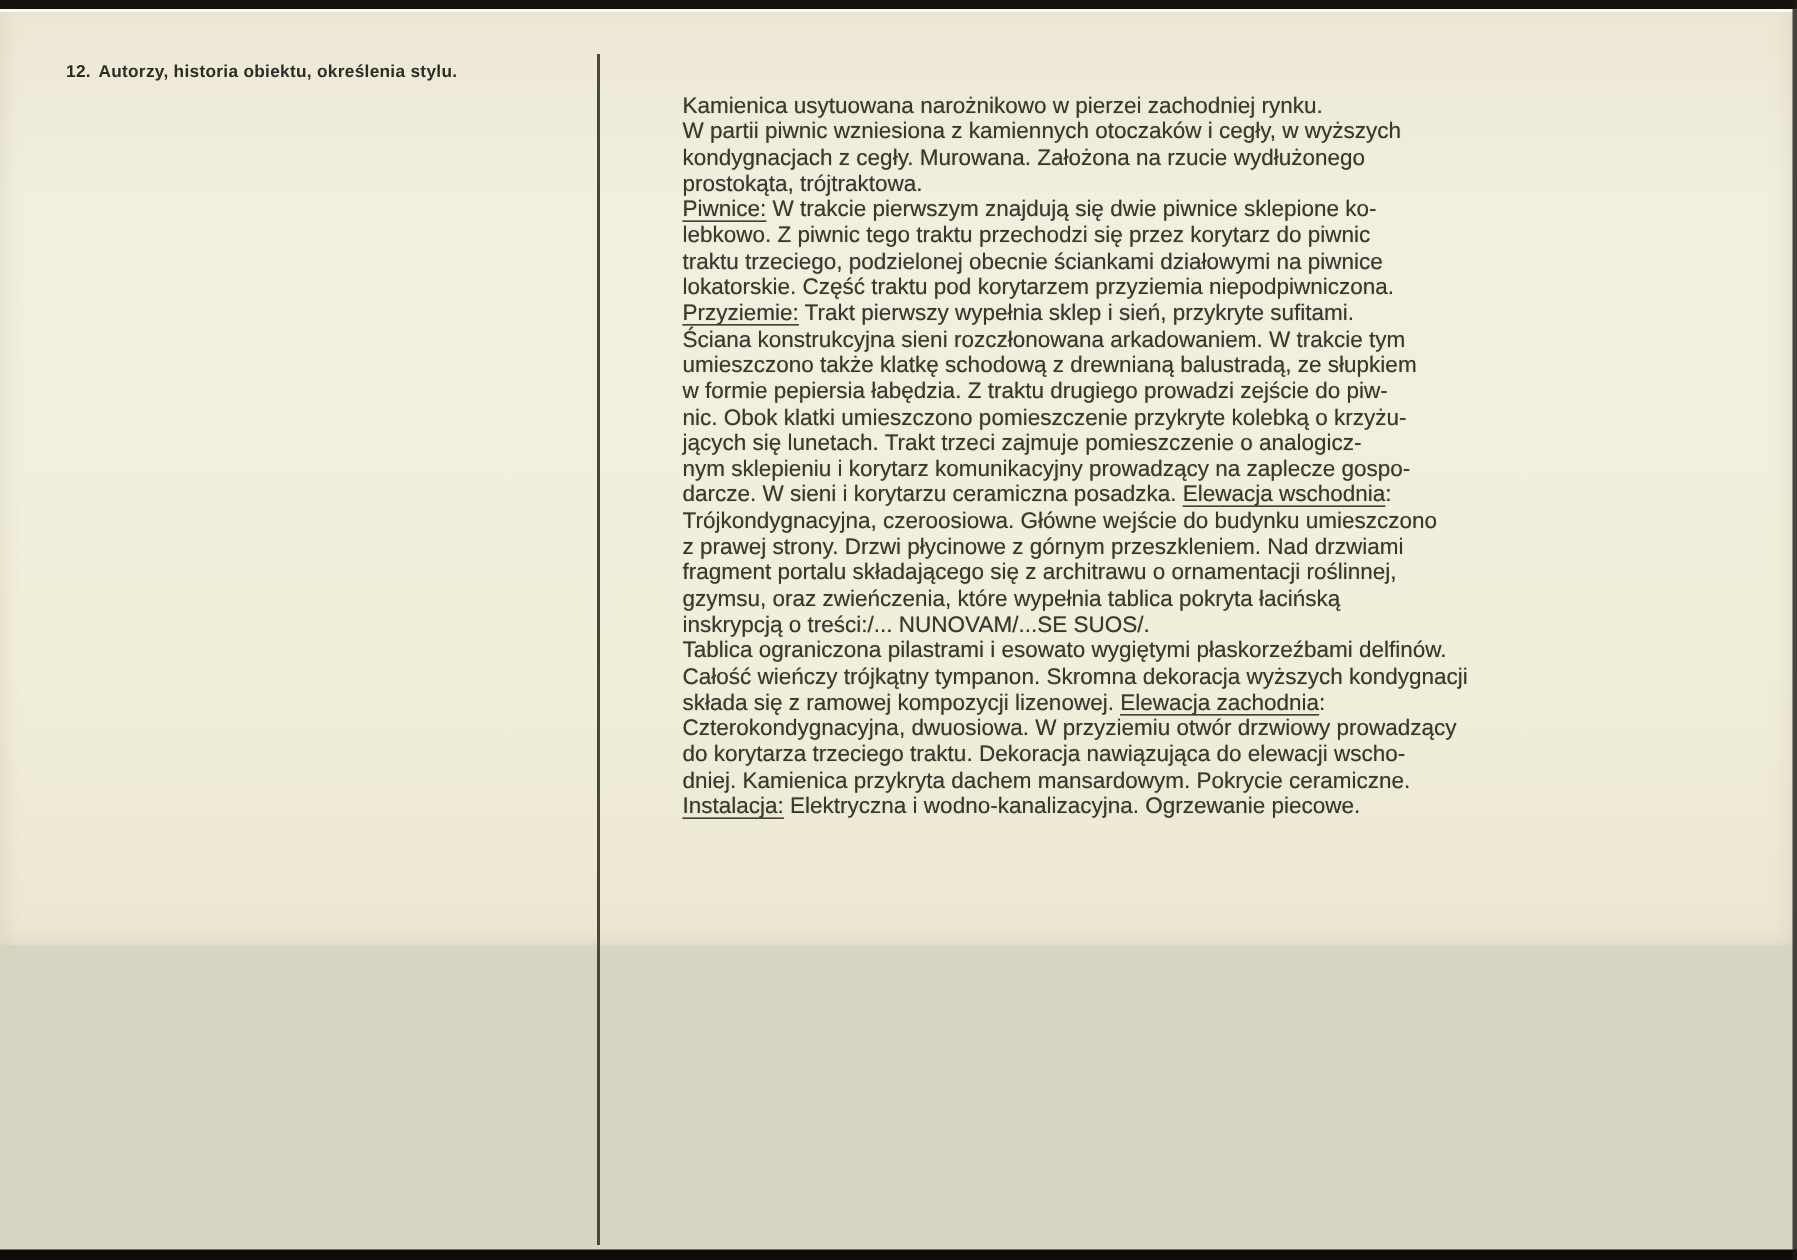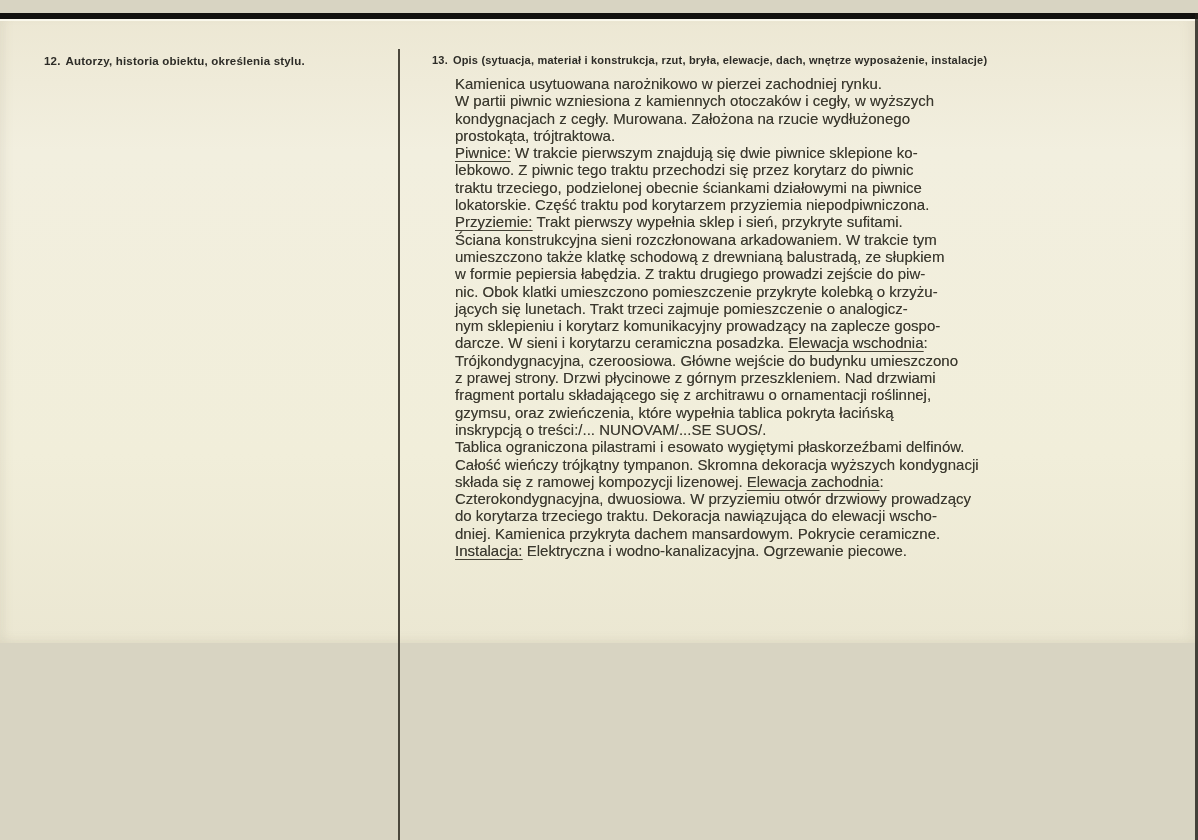--- a/index.html
+++ b/index.html
@@ -7,21 +7,20 @@
     width: 1198px; height: 840px;
     background: #d8d4c2;
     font-family: "Liberation Sans", sans-serif;
     overflow: hidden;
   }
   .scan {
     position: relative;
     width: 1198px; height: 630px;
     background: linear-gradient(180deg, #ece7d3 0%, #f2efdf 22%, #f1eeda 70%, #ebe7d2 100%);
     box-shadow: inset -6px 0 14px rgba(120,110,80,0.10), inset 6px 0 10px rgba(120,110,80,0.06);
-    margin-top: 13px;
   }
   .edge-top {
     position: absolute; left: 0; top: 0; width: 1198px; height: 6px;
     background: #12110e;
   }
   .edge-top-sliver {
     position: absolute; left: 0; top: 6px; width: 1198px; height: 2px;
     background: #faf8ec;
   }
   .edge-bottom {
@@ -67,18 +66,15 @@
   <div class="edge-top"></div>
   <div class="edge-top-sliver"></div>
   <div class="edge-bottom"></div>
   <div class="edge-right"></div>
   <div class="divider"></div>
 
   <div class="form-header" id="header-12">
     <span class="num">12.</span><span>Autorzy, historia obiektu, określenia stylu.</span>
   </div>
 
-  <div class="form-header" id="header-13">
-    <span class="num">13.</span><span>Opis (sytuacja, materiał i konstrukcja, rzut, bryła, elewacje, dach, wnętrze wyposażenie, instalacje)</span>
-  </div>
 
   <div class="typewriter"><div class="tw-line"><span>Kamienica usytuowana narożnikowo w pierzei zachodniej rynku.</span></div><div class="tw-line"><span>W partii piwnic wzniesiona z kamiennych otoczaków i cegły, w wyższych</span></div><div class="tw-line"><span>kondygnacjach z cegły. Murowana. Założona na rzucie wydłużonego</span></div><div class="tw-line"><span>prostokąta, trójtraktowa.</span></div><div class="tw-line"><span class="tw-u">Piwnice:</span><span> W trakcie pierwszym znajdują się dwie piwnice sklepione ko-</span></div><div class="tw-line"><span>lebkowo. Z piwnic tego traktu przechodzi się przez korytarz do piwnic</span></div><div class="tw-line"><span>traktu trzeciego, podzielonej obecnie ściankami działowymi na piwnice</span></div><div class="tw-line"><span>lokatorskie. Część traktu pod korytarzem przyziemia niepodpiwniczona.</span></div><div class="tw-line"><span class="tw-u">Przyziemie:</span><span> Trakt pierwszy wypełnia sklep i sień, przykryte sufitami.</span></div><div class="tw-line"><span>Ściana konstrukcyjna sieni rozczłonowana arkadowaniem. W trakcie tym</span></div><div class="tw-line"><span>umieszczono także klatkę schodową z drewnianą balustradą, ze słupkiem</span></div><div class="tw-line"><span>w formie pepiersia łabędzia. Z traktu drugiego prowadzi zejście do piw-</span></div><div class="tw-line"><span>nic. Obok klatki umieszczono pomieszczenie przykryte kolebką o krzyżu-</span></div><div class="tw-line"><span>jących się lunetach. Trakt trzeci zajmuje pomieszczenie o analogicz-</span></div><div class="tw-line"><span>nym sklepieniu i korytarz komunikacyjny prowadzący na zaplecze gospo-</span></div><div class="tw-line"><span>darcze. W sieni i korytarzu ceramiczna posadzka. </span><span class="tw-u">Elewacja wschodnia</span><span>:</span></div><div class="tw-line"><span>Trójkondygnacyjna, czeroosiowa. Główne wejście do budynku umieszczono</span></div><div class="tw-line"><span>z prawej strony. Drzwi płycinowe z górnym przeszkleniem. Nad drzwiami</span></div><div class="tw-line"><span>fragment portalu składającego się z architrawu o ornamentacji roślinnej,</span></div><div class="tw-line"><span>gzymsu, oraz zwieńczenia, które wypełnia tablica pokryta łacińską</span></div><div class="tw-line"><span>inskrypcją o treści:/... NUNOVAM/...SE SUOS/.</span></div><div class="tw-line"><span>Tablica ograniczona pilastrami i esowato wygiętymi płaskorzeźbami delfinów.</span></div><div class="tw-line"><span>Całość wieńczy trójkątny tympanon. Skromna dekoracja wyższych kondygnacji</span></div><div class="tw-line"><span>składa się z ramowej kompozycji lizenowej. </span><span class="tw-u">Elewacja zachodnia</span><span>:</span></div><div class="tw-line"><span>Czterokondygnacyjna, dwuosiowa. W przyziemiu otwór drzwiowy prowadzący</span></div><div class="tw-line"><span>do korytarza trzeciego traktu. Dekoracja nawiązująca do elewacji wscho-</span></div><div class="tw-line"><span>dniej. Kamienica przykryta dachem mansardowym. Pokrycie ceramiczne.</span></div><div class="tw-line"><span class="tw-u">Instalacja:</span><span> Elektryczna i wodno-kanalizacyjna. Ogrzewanie piecowe.</span></div></div>
 </div>
 
 </body></html>

